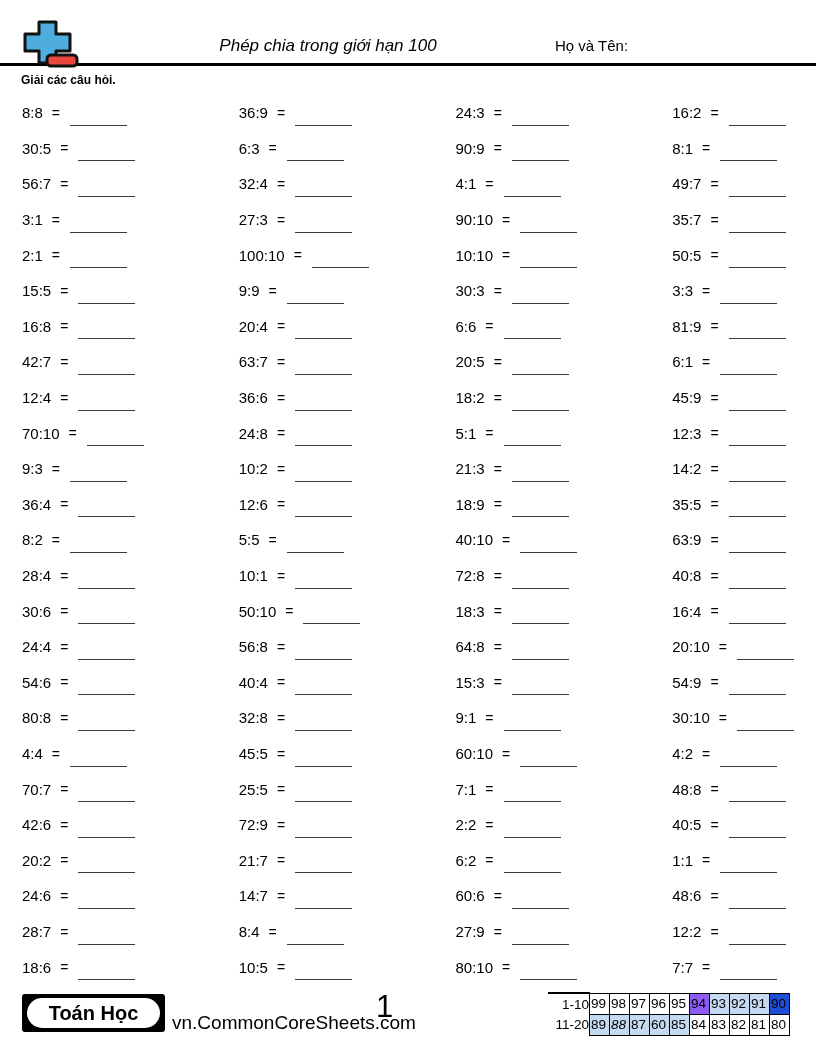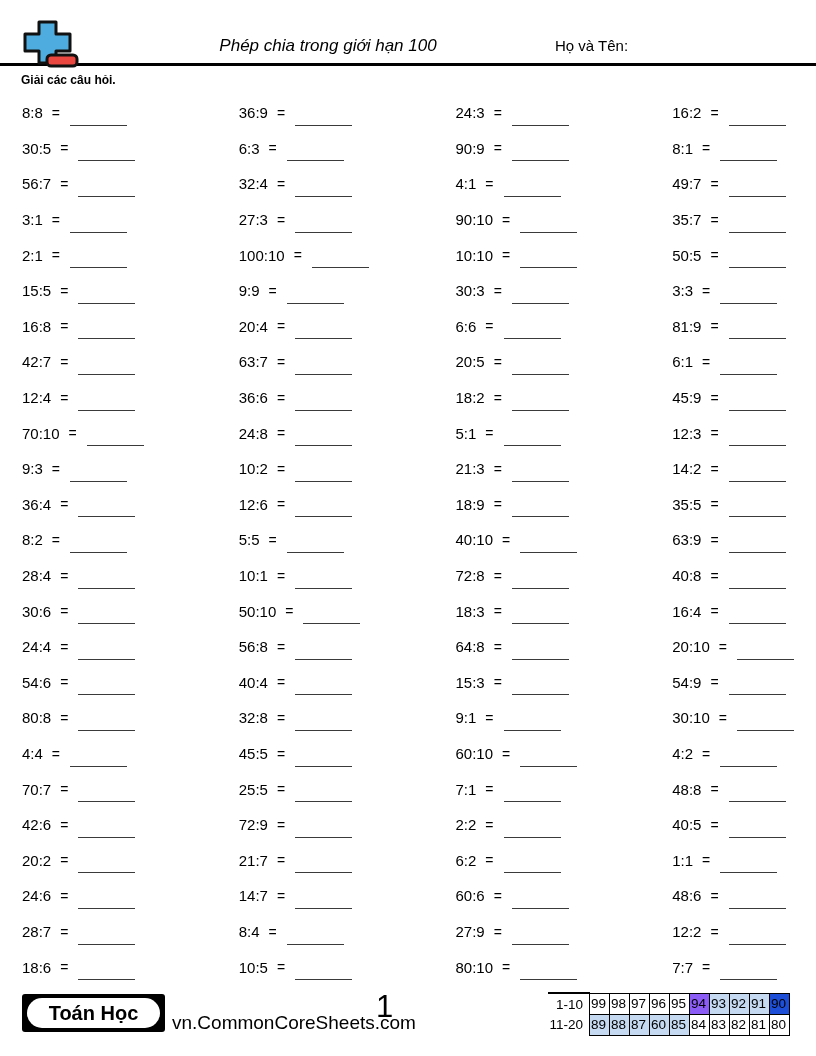--- a/index.html
+++ b/index.html
@@ -35,21 +35,21 @@
   }
   .brand-pill {
     width:133px; height:30px; background:#fff; border-radius:16px;
     display:flex; align-items:center; justify-content:center;
     font-size:20px; font-weight:bold; color:#000;
   }
   .website { position:absolute; left:172px; top:27px; font-size:19px; }
   .page-number { position:absolute; left:376px; top:4px; font-size:31px; }
   .score-table { position:absolute; right:26px; top:7px; border-collapse:collapse; }
   .score-table td { height:21px; font-size:13.5px; text-align:left; }
-  .score-label { border:none; padding-right:6px; min-width:42px; text-align:right !important; }
+  .score-label { border:none; min-width:42px; text-align:right !important; }
   .score-label.first { border-top:2px solid #000; }
   .score-cell { border:1.5px solid #000; min-width:20px; padding:0 1px; }
 </style>
 </head>
 <body>
 
 <div class="page">
 
   <header class="header">
     <svg class="logo" width="70" height="60" viewBox="0 0 70 60">
@@ -582,21 +582,21 @@
             <td class="score-cell">95</td>
             <td class="score-cell" style="background: #8b5cf6;">94</td>
             <td class="score-cell" style="background: rgb(197, 217, 241);">93</td>
             <td class="score-cell" style="background: rgb(197, 217, 241);">92</td>
             <td class="score-cell" style="background: rgb(197, 217, 241);">91</td>
             <td class="score-cell" style="background: #1d4ed8;">90</td>
           </tr>
           <tr>
             <td class="score-label">11-20</td>
             <td class="score-cell" style="background: rgb(197, 217, 241);">89</td>
-            <td class="score-cell" style="background: rgb(197, 217, 241);">88</td>
+            <td class="score-cell" style="background: rgb(197, 217, 241); font-style: italic;">88</td>
             <td class="score-cell" style="background: rgb(197, 217, 241);">87</td>
             <td class="score-cell" style="background: rgb(197, 217, 241);">60</td>
             <td class="score-cell" style="background: rgb(197, 217, 241);">85</td>
             <td class="score-cell">84</td>
             <td class="score-cell">83</td>
             <td class="score-cell">82</td>
             <td class="score-cell">81</td>
             <td class="score-cell">80</td>
           </tr>
         </tbody>

